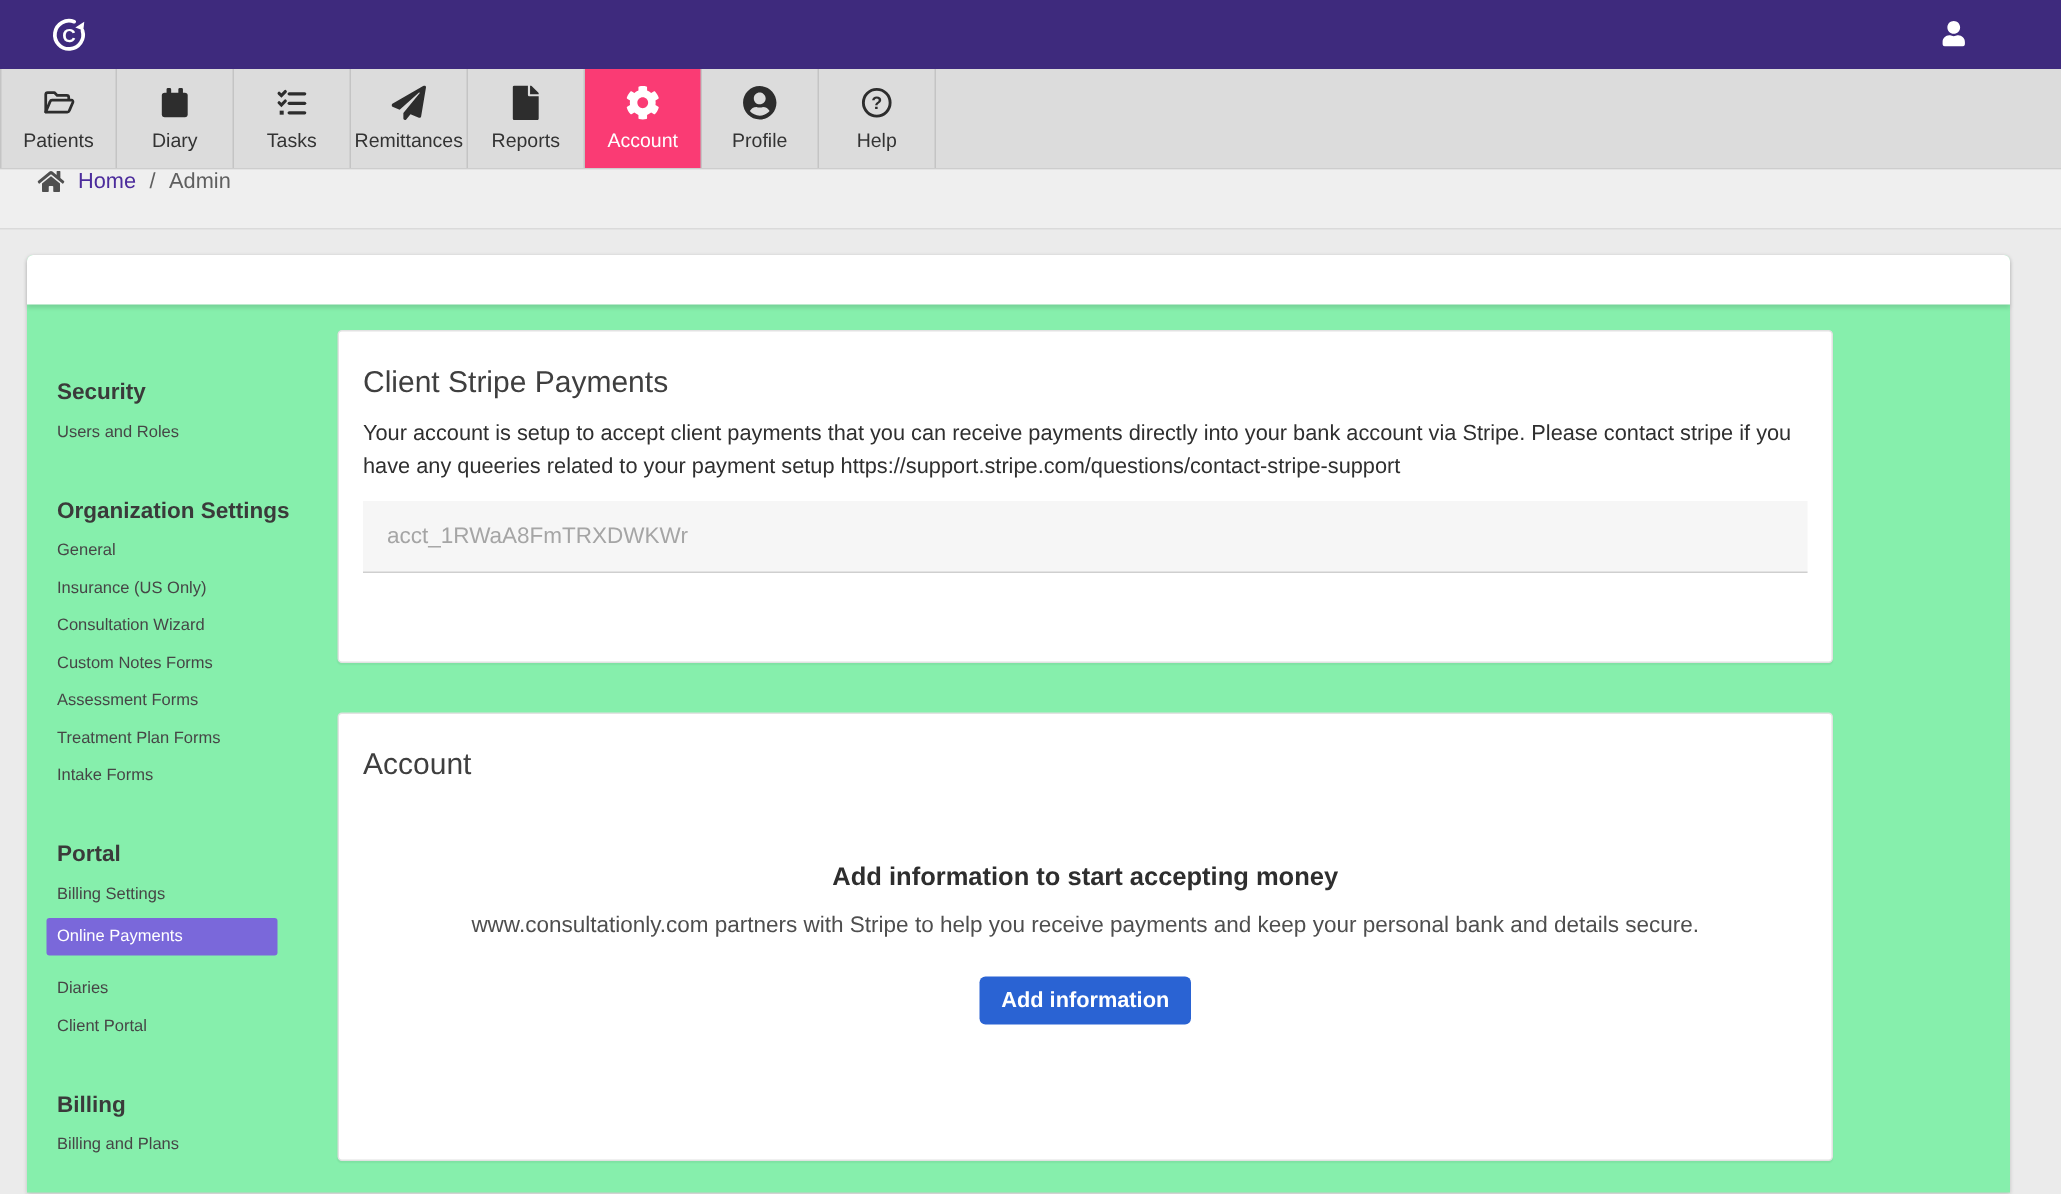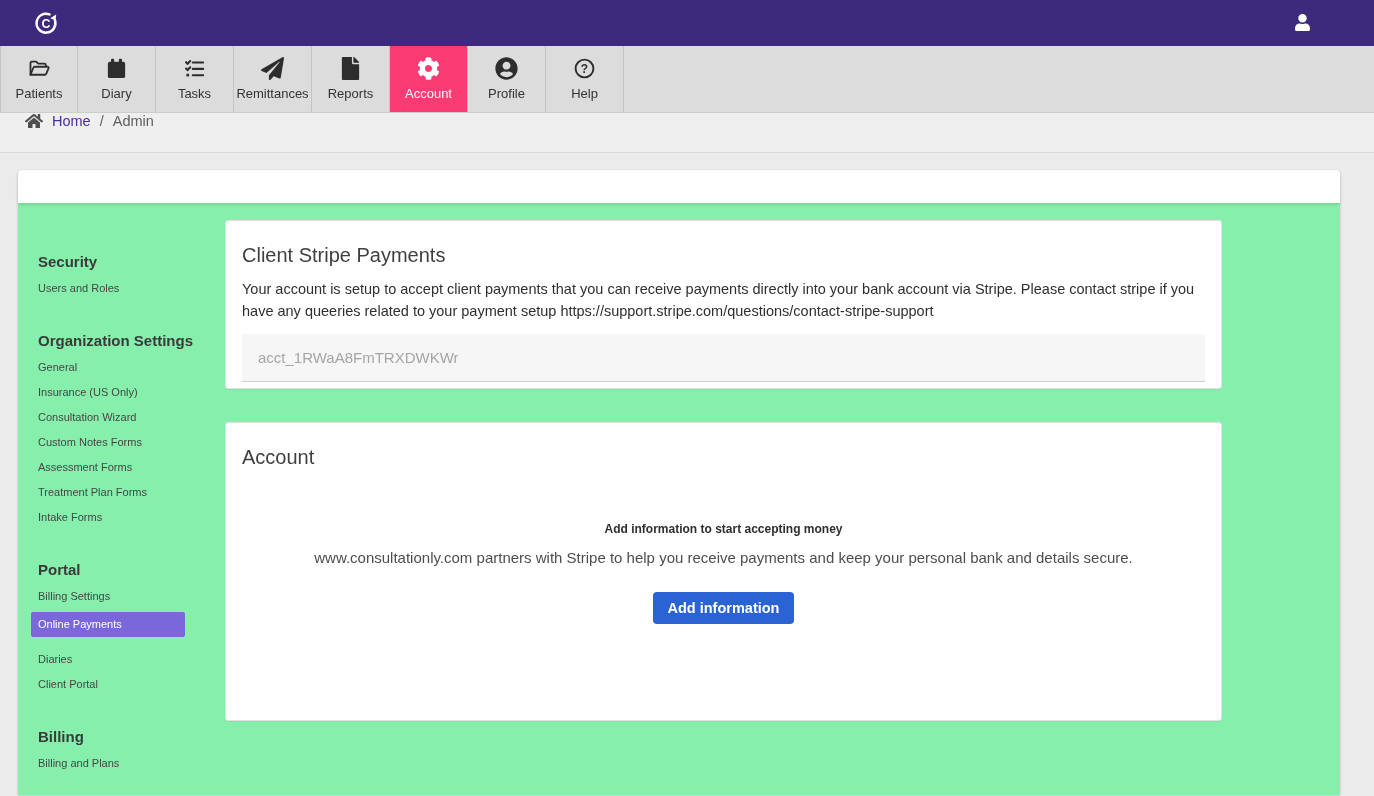--- a/index.html
+++ b/index.html
@@ -78,38 +78,38 @@
     margin-left:-7px; padding-left:7px; width:154px; height:25px;
     border-radius:2px; margin-top:3px; margin-bottom:10px;
   }
 
   
   .main { width:997px; flex:none; }
   .card {
     background:#fff; border:1px solid #e2e2e2; border-radius:3px;
     padding:16px; box-shadow:0 1px 1px rgba(0,0,0,0.05);
   }
-  .card-stripe { height:169px; margin-bottom:33px; }
+  .card-stripe { height:222px; margin-bottom:33px; }
   .card-account { height:299px; }
   .card-title {
     font-size:20px; font-weight:400; color:#3f3f3f;
     margin:5px 0 10px 0; line-height:26px;
   }
   .stripe-desc {
     font-size:14.5px; color:#2f2f2f; line-height:22px;
     margin:4px 0 12px 0; max-width:960px;
   }
   .account-input {
     width:100%; height:48px; background:#f6f6f6;
     border:none; border-bottom:1px solid #cfcfcf;
     color:#a5a5a5; font-size:15px; padding:0 16px;
     font-family:inherit; outline:none;
   }
   .account-center { text-align:center; margin-top:52px; }
-  .account-heading { font-size:12px; font-weight:bold; color:#2e2e2e; margin:0 0 13px 0; }
+  .account-heading { font-size:17px; font-weight:bold; color:#2e2e2e; margin:0 0 13px 0; }
   .account-sub { font-size:15px; color:#4e4e4e; margin:0 0 26px 0; }
   .add-info-btn {
     background:#2a63d3; color:#fff; font-weight:bold; font-size:14.5px;
     border:none; border-radius:4px; padding:8px 15px; cursor:pointer;
     font-family:inherit;
   }
 </style>
 </head>
 <body>
 

